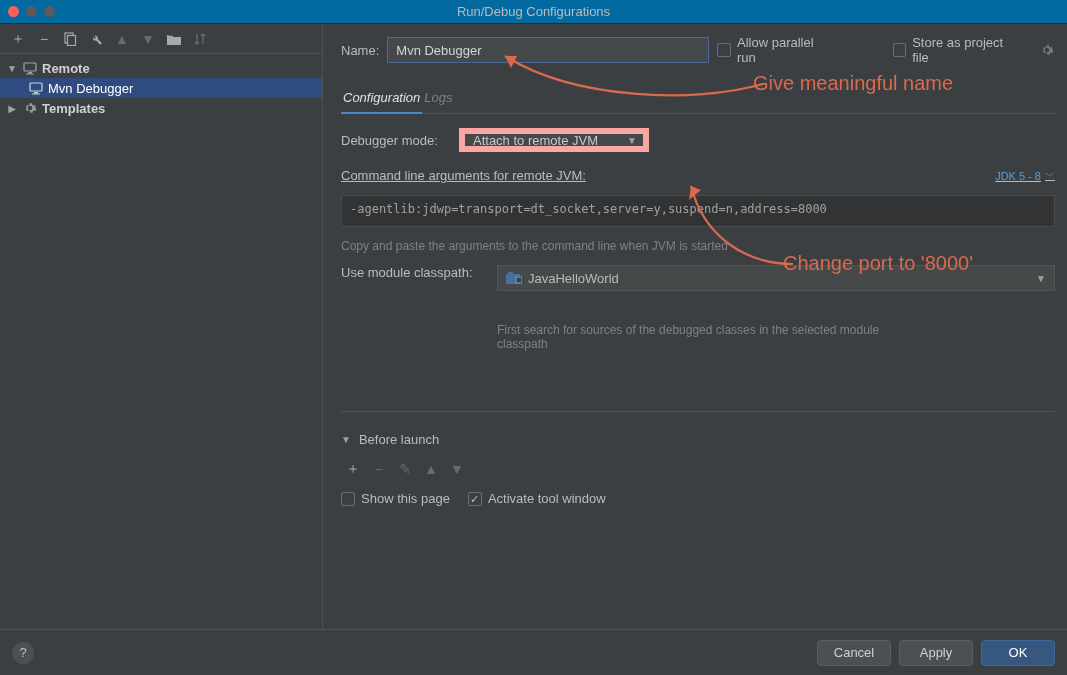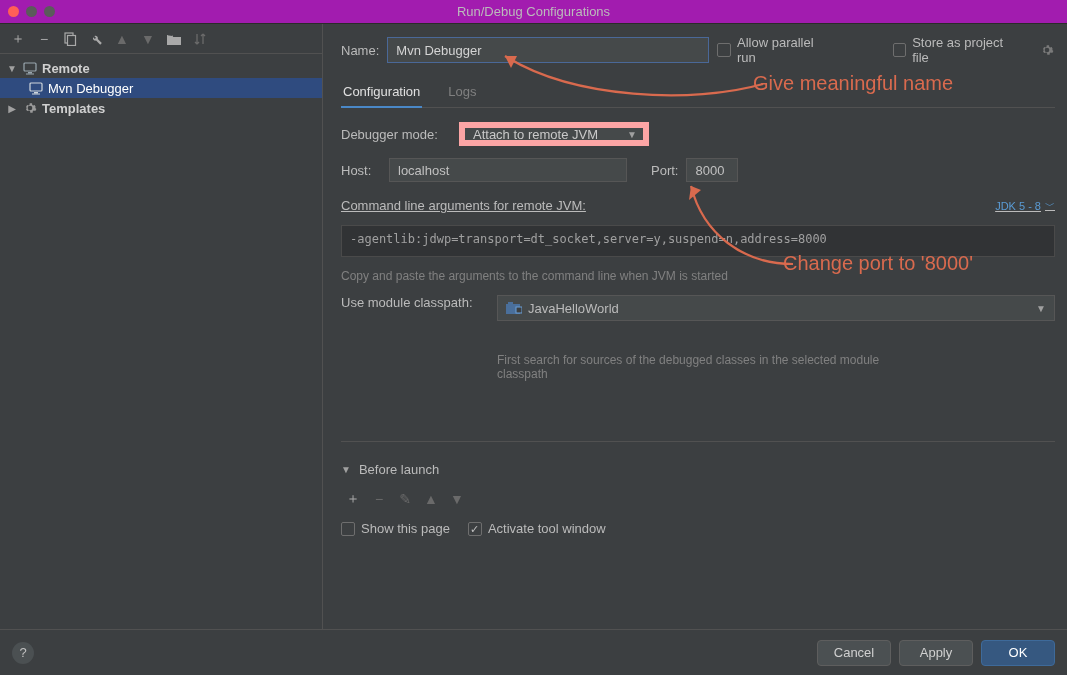--- a/index.html
+++ b/index.html
@@ -21,21 +21,21 @@
     --divider: #515151;
   }
   * { box-sizing: border-box; }
   html, body {
     margin: 0; padding: 0; width: 1067px; height: 675px;
     font-family: -apple-system, "Helvetica Neue", Arial, sans-serif;
     font-size: 13px; color: var(--text); background: #2b2b2b;
     overflow: hidden;
   }
   .window { width:1067px; height:675px; background: var(--bg-main); display:flex; flex-direction:column; }
-  .titlebar { height:24px; display:flex; align-items:center; justify-content:center; position:relative; background:#a21caf; border-bottom:1px solid #2b2b2b; }
+  .titlebar { height:24px; display:flex; align-items:center; justify-content:center; position:relative; background:#0369a1; border-bottom:1px solid #2b2b2b; }
   .traffic { position:absolute; left:8px; top:6px; display:flex; gap:7px; }
   .dot { width:11px; height:11px; border-radius:50%; }
   .dot.red { background:#ff5f57; }
   .dot.gray1 { background:#5b5b5b; }
   .dot.gray2 { background:#5b5b5b; }
   .title { font-size:13px; color:var(--text); }
 
   .body { flex:1; display:flex; min-height:0; }
 
   
@@ -60,21 +60,21 @@
   .row { display:flex; align-items:center; gap:8px; }
   .label { color:var(--text); }
 
   .name-row { height:32px; }
   .name-input { width:330px; height:26px; background:var(--bg-input); border:1px solid var(--accent-border); color:#d4d4d4; padding:0 8px; font-size:13px; }
   .chk { width:14px; height:14px; border:1px solid #6e6e6e; border-radius:2px; display:inline-block; }
   .chk.checked::after { content:"✓"; color:#c0c0c0; font-size:11px; position:relative; left:1px; top:-2px; }
 
   .right-opts { margin-left:auto; display:flex; align-items:center; gap:20px; }
 
-  .tabs { display:flex; gap:24px; margin-top:14px; border-bottom:1px solid var(--divider); }
+  .tabs { display:flex; margin-top:20px; border-bottom:1px solid var(--divider);font-style:italic; }
   .tab { padding:4px 2px 8px 2px; color:var(--text-dim); position:relative; cursor:pointer; }
   .tab.active { color:#e0e0e0; }
   .tab.active::after { content:""; position:absolute; left:0; right:0; bottom:-1px; height:2px; background:#4a88c7; }
 
   .form { margin-top:14px; display:flex; flex-direction:column; gap:12px; }
   .select { height:24px; background:var(--bg-input); border:6px solid #fca5a5; color:#c9c9c9; padding:0 22px 0 8px; display:inline-flex; align-items:center; position:relative; }
   .select .caret { position:absolute; right:6px; color:#a0a0a0; font-size:10px; }
   .input { height:24px; background:var(--bg-input); border:1px solid #565656; color:#c0c0c0; padding:0 8px; font-size:13px; }
 
   .cmd-label-row { display:flex; align-items:center; justify-content:space-between; margin-top:4px;text-decoration:underline; }
@@ -219,26 +219,20 @@
 
       <div class="form">
         <div class="row">
           <span class="label" style="width:110px;">Debugger mode:</span>
           <div class="select" style="width:190px;">
             <span>Attach to remote JVM</span>
             <span class="caret">▼</span>
           </div>
         </div>
 
-        <div class="row">
-          <span class="label" style="width:40px;">Host:</span>
-          <input class="input" style="width: 238px;" value="localhost">
-          <span class="label" style="margin-left:16px;">Port:</span>
-          <input class="input" style="width: 52px;" value="8000">
-        </div>
 
         <div class="cmd-label-row">
           <span class="label">Command line arguments for remote JVM:</span>
           <span class="row" style="gap:4px;">
             <span class="jdk-link">JDK 5 - 8</span>
             <span style="color:var(--link);font-size:10px;">﹀</span>
           </span>
         </div>
         <div class="cmd-box">-agentlib:jdwp=transport=dt_socket,server=y,suspend=n,address=8000</div>
         <div class="hint">Copy and paste the arguments to the command line when JVM is started</div>

